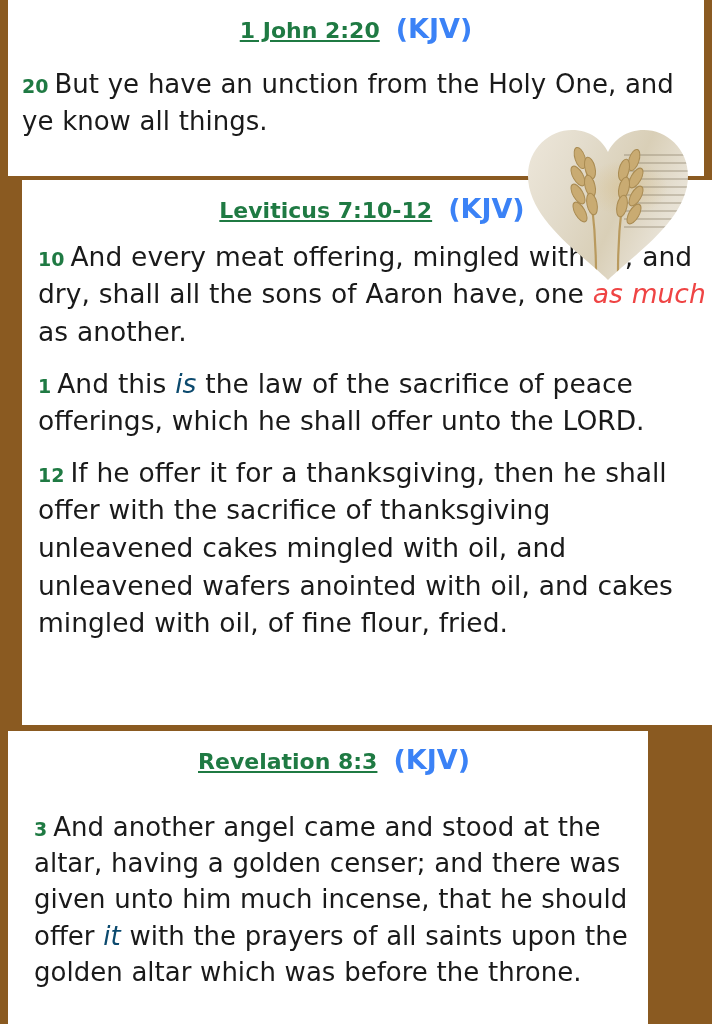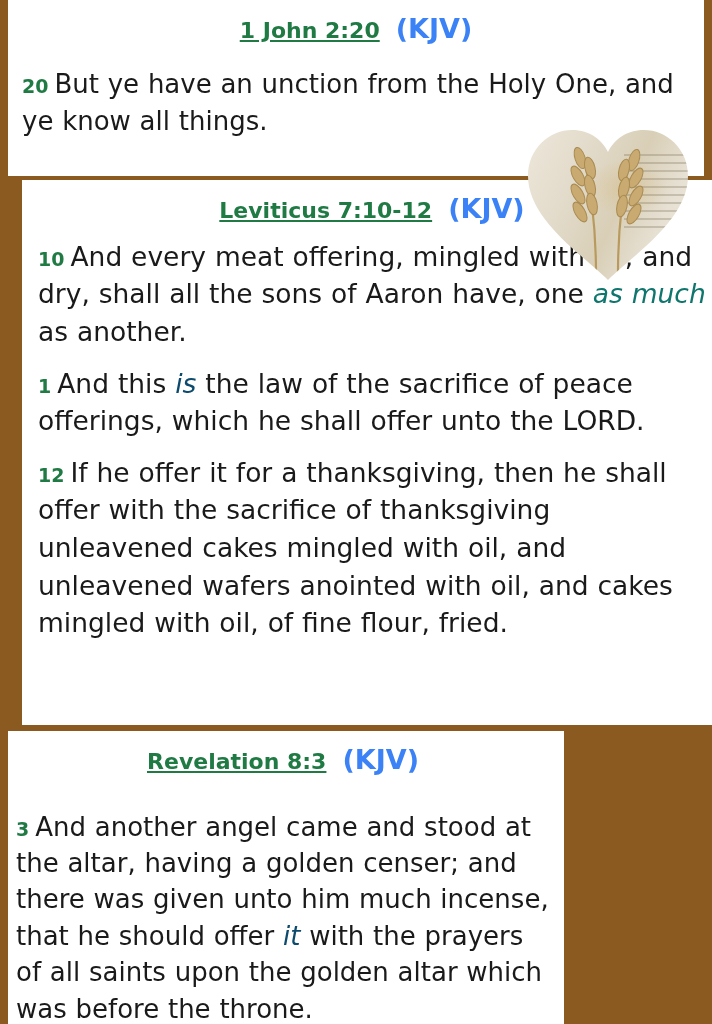--- a/index.html
+++ b/index.html
@@ -42,23 +42,23 @@
     width: 712px;
     height: 545px;
     padding: 6px 16px 10px 16px;
     border-left: 6px solid #8a5a21;
     border-right: 6px solid #8a5a21;
   }
   
   .card-3 {
     left: 8px;
     top: 731px;
-    width: 556px;
+    width: 640px;
     height: 293px;
-    padding: 6px 14px 4px 8px;
+    padding: 6px 14px 4px 26px;
   }
 
   .ref-line {
     text-align: center;
     white-space: nowrap;
     line-height: 1.1;
     margin: 8px 0 4px 0;
   }
   .ref {
     color: #1f7a43;
@@ -85,21 +85,21 @@
   .card-3 .verse { font-size: 26px; margin-top: 34px; line-height: 1.40; }
   .vn {
     color: #1f7a43;
     font-weight: bold;
     font-size: 19px;
     vertical-align: baseline;
     margin-right: 6px;
   }
   em.it {
     font-style: italic;
-    color: #0f766e;
+    color: #ef4444;
   }
   em.itd {
     color: #0c4a6e;
   }
 
   
   .heart-wrap {
     position: absolute;
     left: 518px;
     top: 124px;

